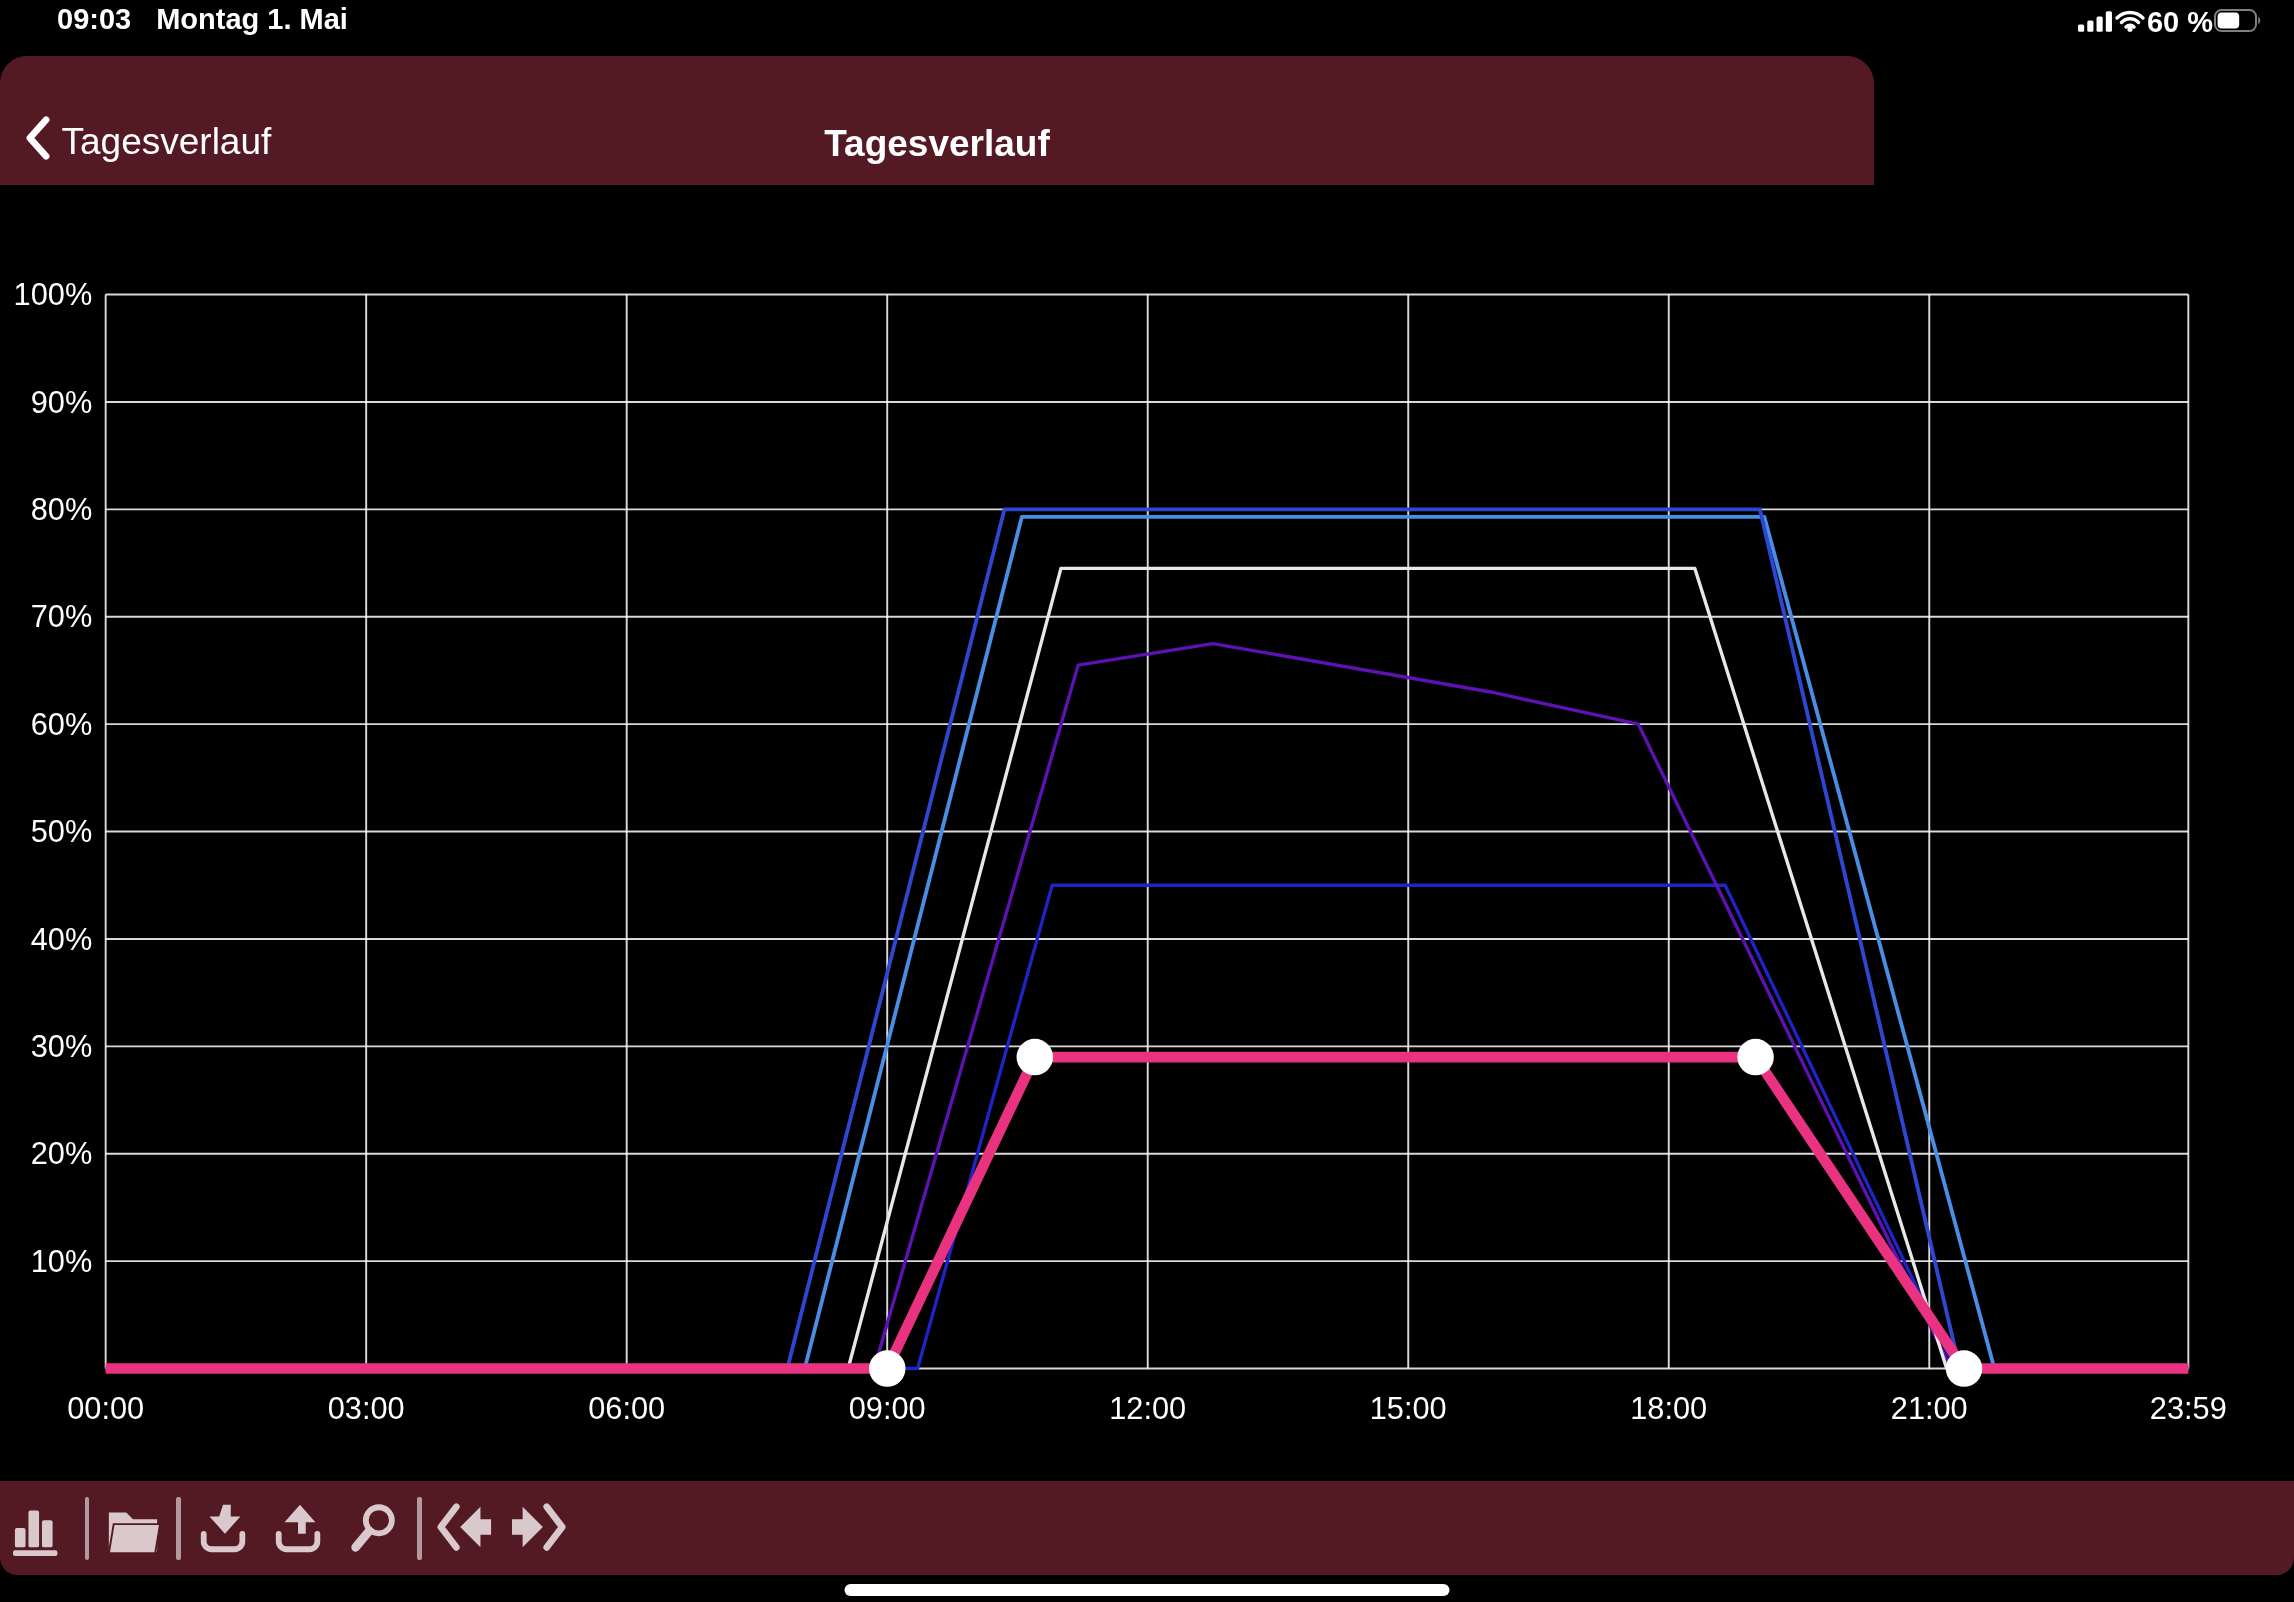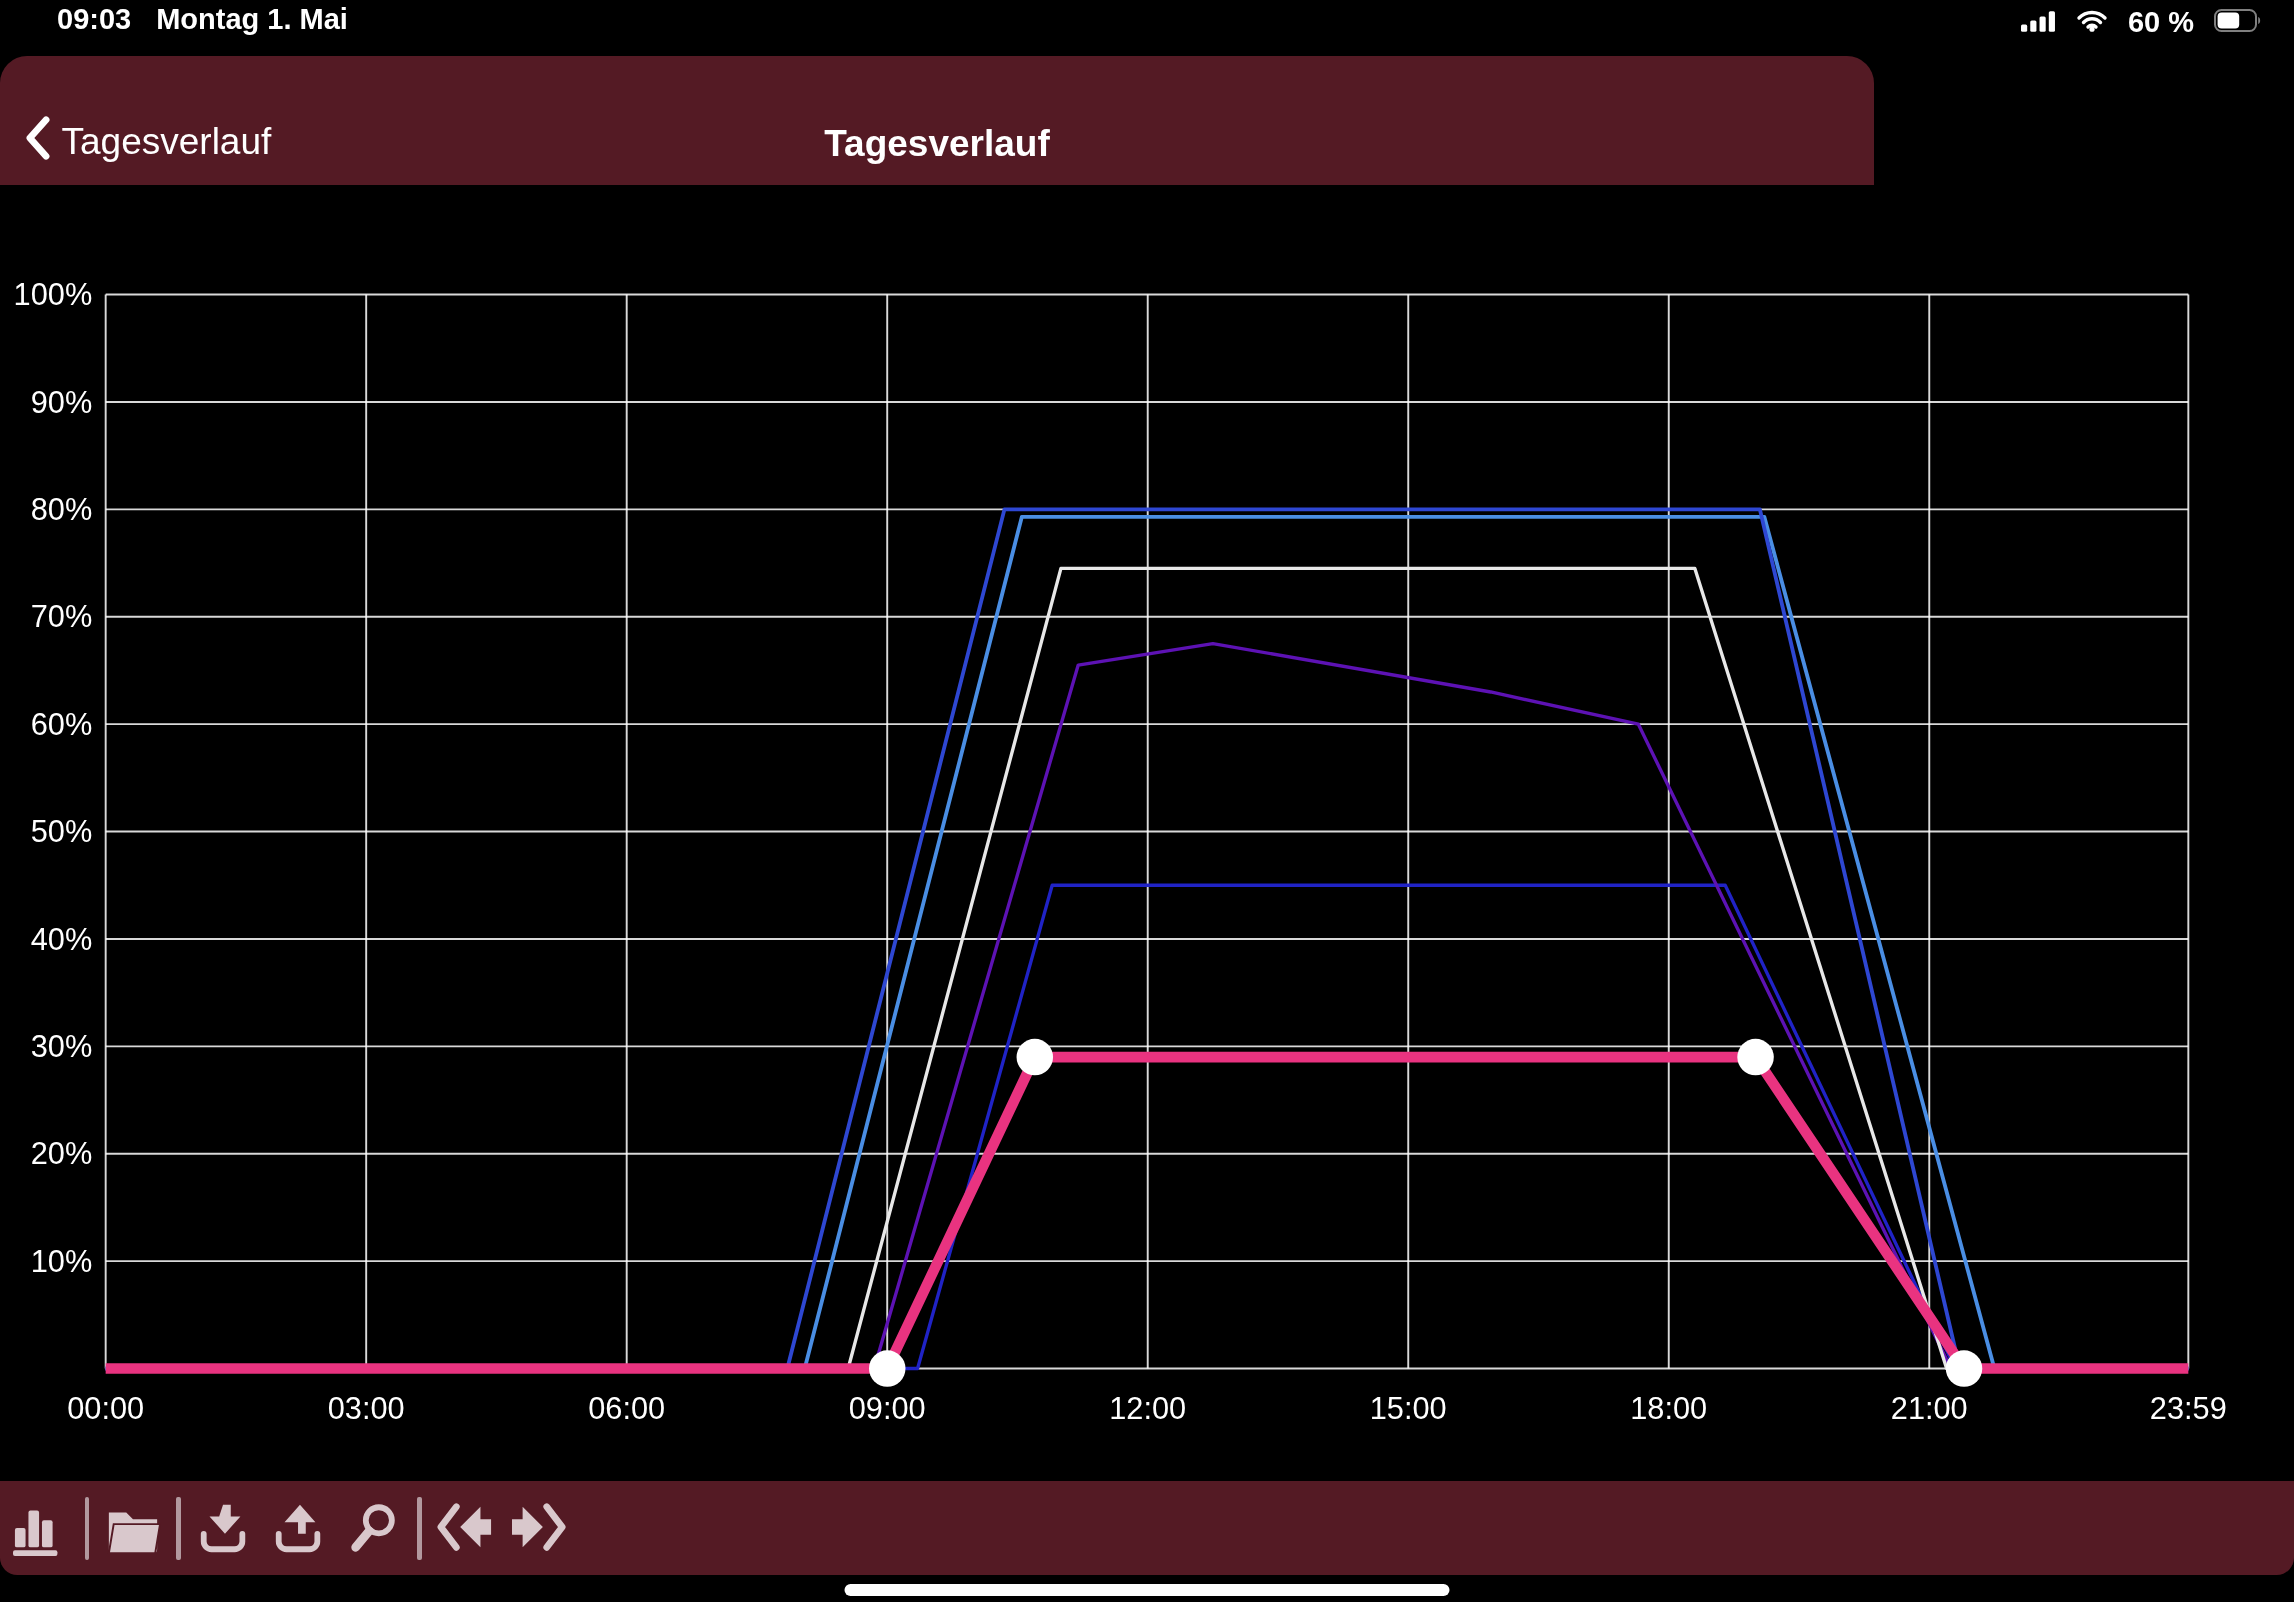--- a/index.html
+++ b/index.html
@@ -7,21 +7,21 @@
     position:relative; width:2294px; height:1602px; overflow:hidden;
     background:#000; font-family:"Liberation Sans","DejaVu Sans",sans-serif;
     -webkit-font-smoothing:antialiased;
   }
   
   .status-bar {
     position:absolute; top:0; left:0; width:2262px; height:56px;
     color:#fff; font-size:29px; font-weight:700;margin-left:25px;
   }
   .status-left { position:absolute; left:32px; top:2.9px; display:flex; gap:25px; }
-  .status-right { position:absolute; right:23px; top:5.8px; display:flex; align-items:flex-start; gap:20px; }
+  .status-right { position:absolute; right:23px; top:5.8px; display:flex; align-items:flex-start; gap:1px; }
   
   .nav-bar {
     position:absolute; top:56px; left:0; width:1874px; height:130px;
     background:#541A24; border-radius:27px 27px 0 0;
   }
   .back-button {
     position:absolute; left:25px; bottom:17.3px; display:flex; align-items:center; gap:11.5px;
     color:#fff; font-size:37px; font-weight:400; cursor:pointer;
   }
   .nav-title {

